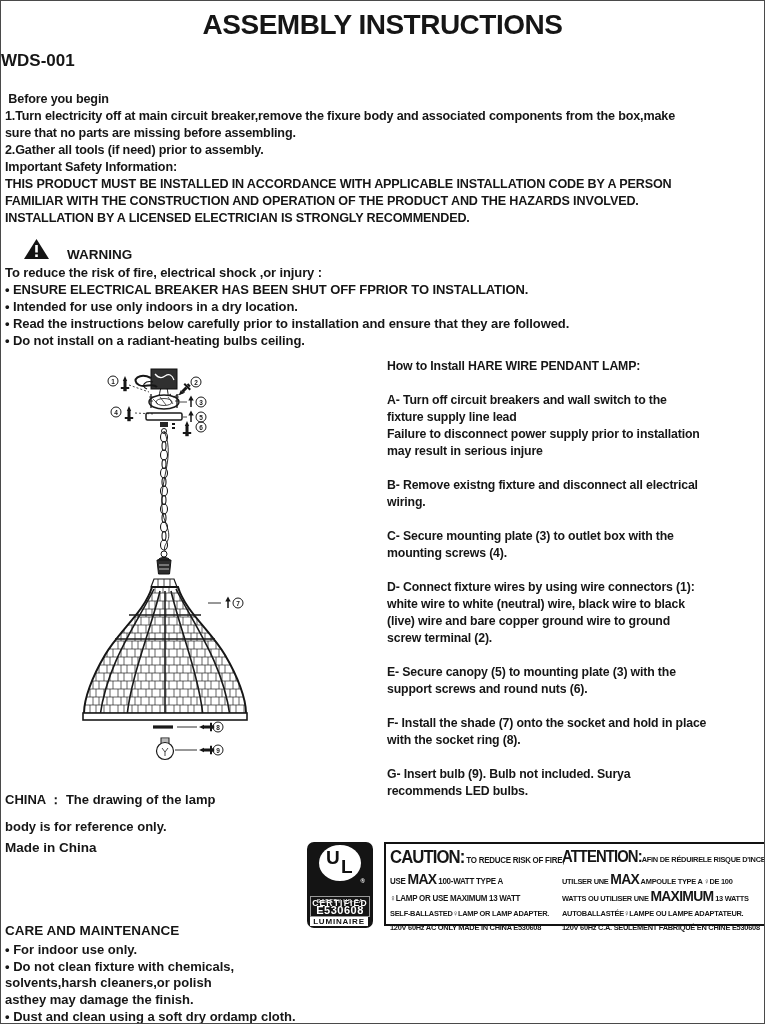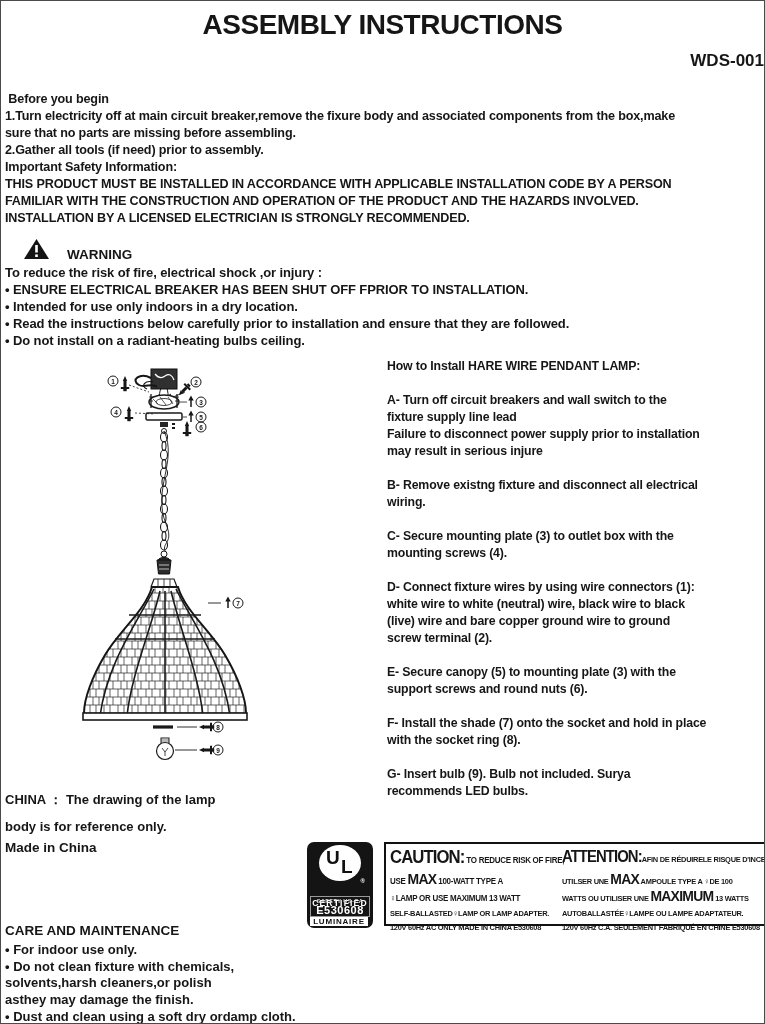--- a/index.html
+++ b/index.html
@@ -4,21 +4,21 @@
 <style>
   html,body{margin:0;padding:0;background:#e8e8e8;}
   .page{
     position:relative;width:765px;height:1024px;margin:0 auto;
     background:#ffffff;border:1px solid #4a4a4a;box-sizing:border-box;
     overflow:hidden;color:#161616;
     font-family:"Liberation Sans","DejaVu Sans",sans-serif;font-weight:bold;
   }
   .abs{position:absolute;}
   .title{top:8px;left:0;width:100%;text-align:center;font-size:28px;letter-spacing:-0.5px;}
-  .model{top:50px;left:0;width:100%;text-align:right;font-size:17px;}
+  .model{top:50px;left:0;width:100%;text-align:left;font-size:17px;}
   .introblock{top:90px;left:4px;width:759px;font-size:12.6px;line-height:17px;letter-spacing:-0.15px;}
   .introblock div, .warnblock div, .careblock div{white-space:pre;}
   .warn-icon{top:237px;left:22px;}
   .warn-label{top:246px;left:66px;font-size:13.5px;}
   .warnblock{top:263px;left:4px;width:759px;font-size:13px;line-height:17px;letter-spacing:-0.1px;}
   .diagram{top:360px;left:60px;}
   .rightcol{top:357px;left:386px;width:379px;font-size:12.3px;line-height:17px;letter-spacing:-0.15px;}
   .rightcol .step{white-space:pre;margin:0 9px 17px 0;}
   .rightcol .heading{white-space:pre;margin:0 0 17px 0;}
   .note1{top:790px;left:4px;font-size:13px;}

